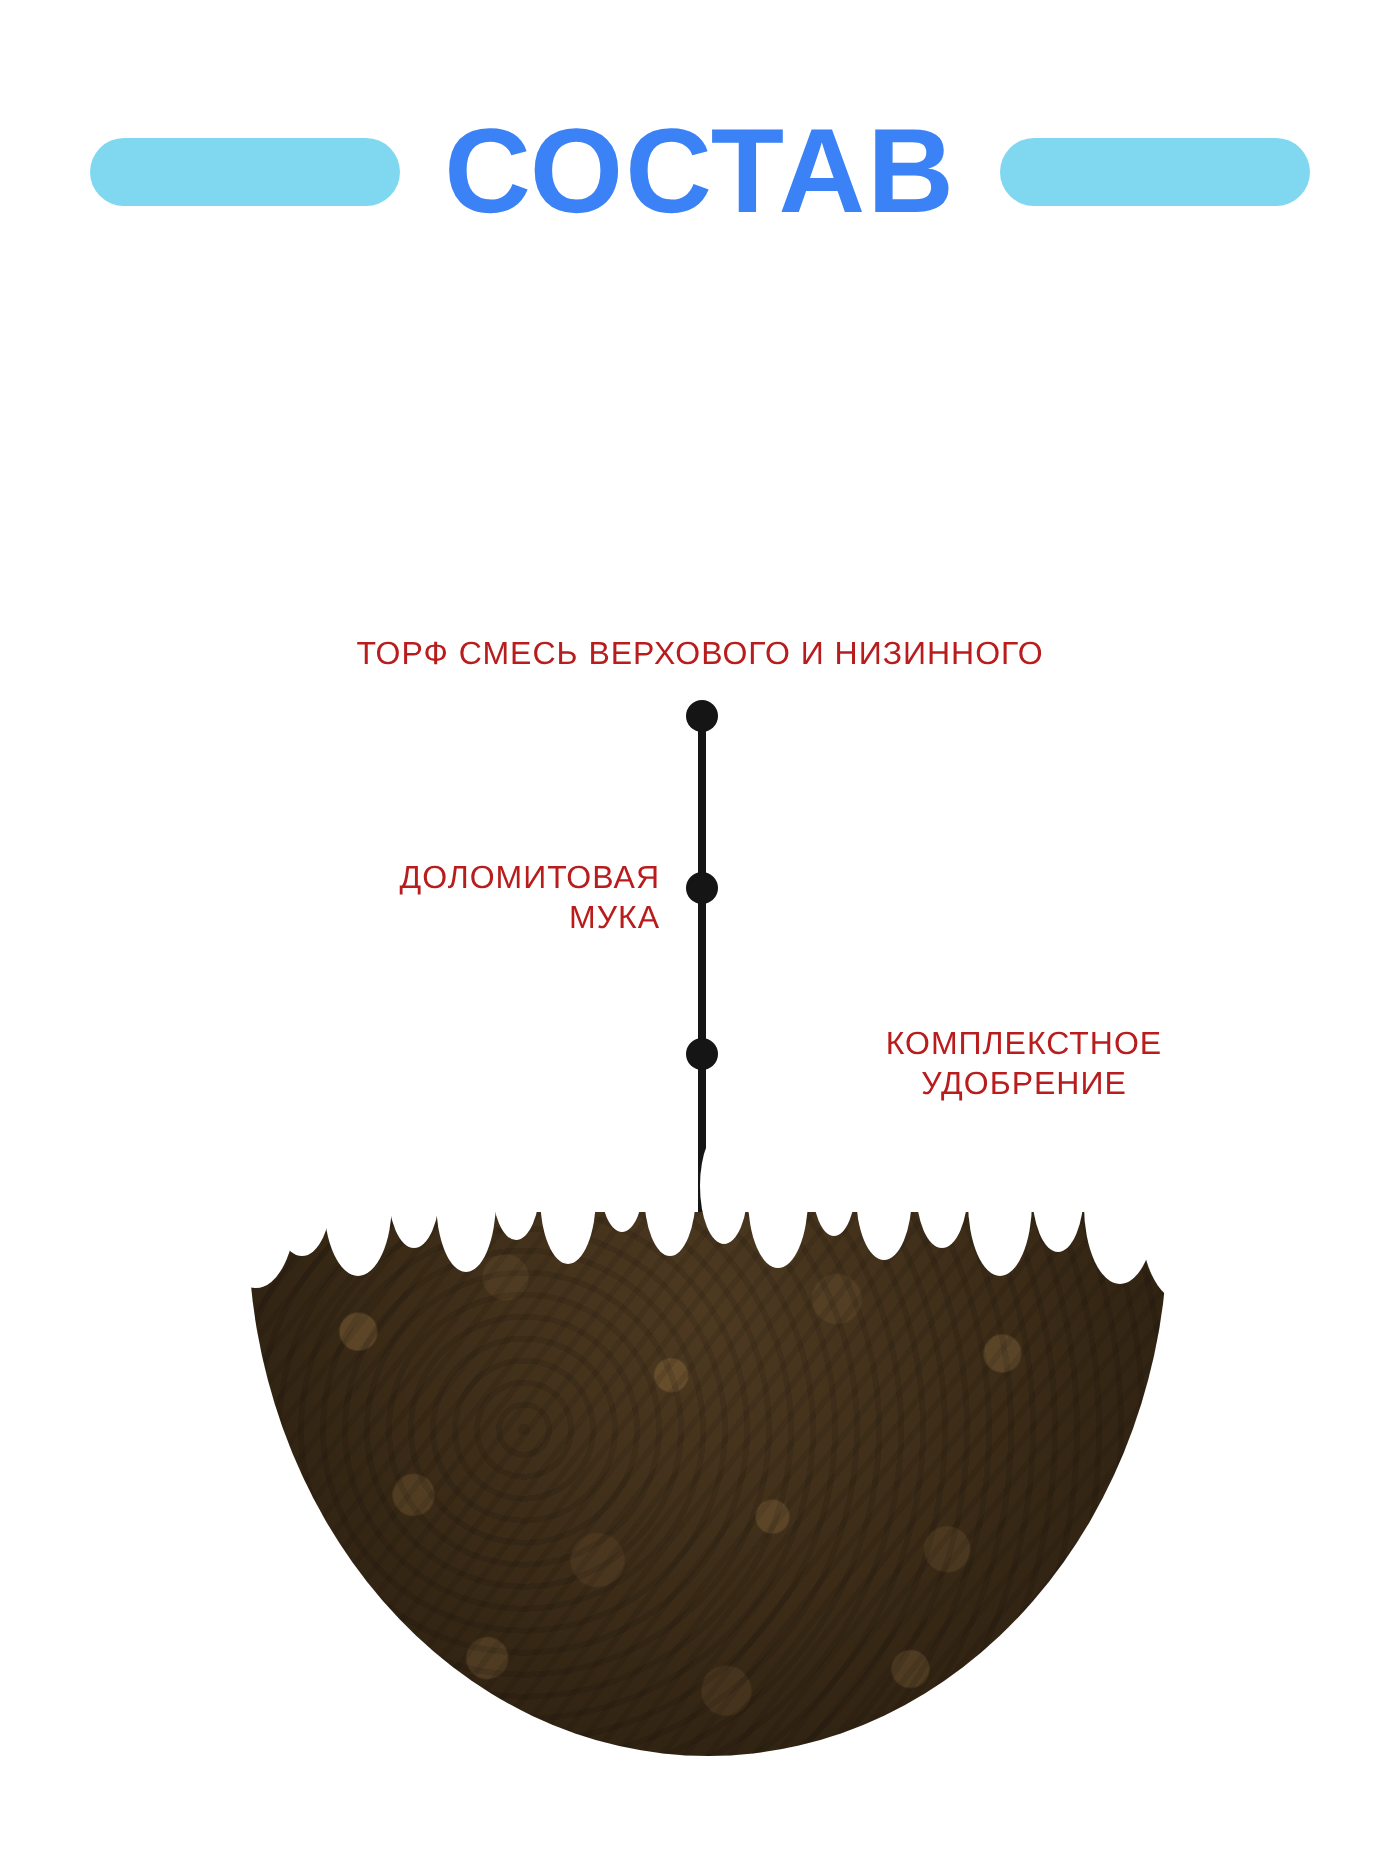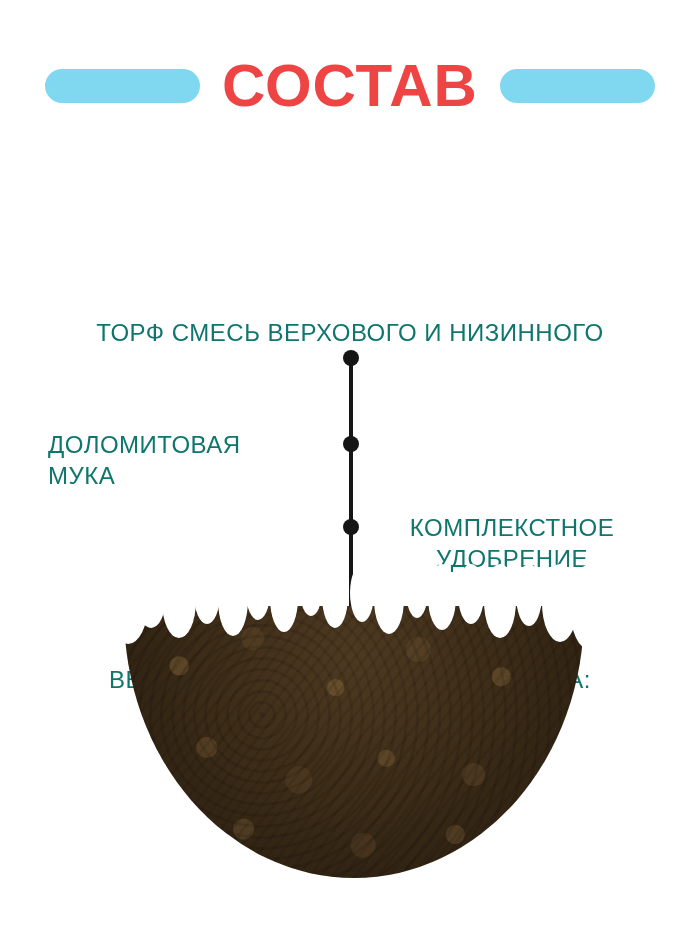--- a/index.html
+++ b/index.html
@@ -33,21 +33,21 @@
     border-radius: 17px;
     flex: 0 0 auto;
   }
   .bar-left { width: 155px; margin-right: 22px; }
   .bar-right { width: 155px; margin-left: 22px; }
   .title {
     font-size: 60px;
     font-weight: bold;
     letter-spacing: 1px;
     line-height: 1;
-    color: #ef4444;
+    color: #3b82f6;
     white-space: nowrap;
   }
 
   
   .diagram {
     position: absolute;
     top: 150px;
     left: 0;
     width: 700px;
     height: 440px;
@@ -70,36 +70,37 @@
     background: #151515;
     left: 343px;
   }
   .dot-1 { top: 200px; }
   .dot-2 { top: 286px; }
   .dot-3 { top: 369px; }
   .dot-4 { top: 466px; }
 
   .label {
     position: absolute;
-    font-size: 24px;
+    font-size: 16px;
     line-height: 1.28;
     letter-spacing: 0.5px;
-    color: #0f766e;
+    color: #b91c1c;
     text-transform: uppercase;
   }
   .lbl-1 {
     top: 168px;
     left: 0;
     width: 700px;
     text-align: center;
   }
   .lbl-2 {
     top: 280px;
-    left: 48px;
+    left: 60px;
     width: 270px;
+    text-align: right;
   }
   .lbl-3 {
     top: 363px;
     left: 372px;
     width: 280px;
     text-align: center;
   }
   .lbl-4 {
     top: 484px;
     left: 60px;

